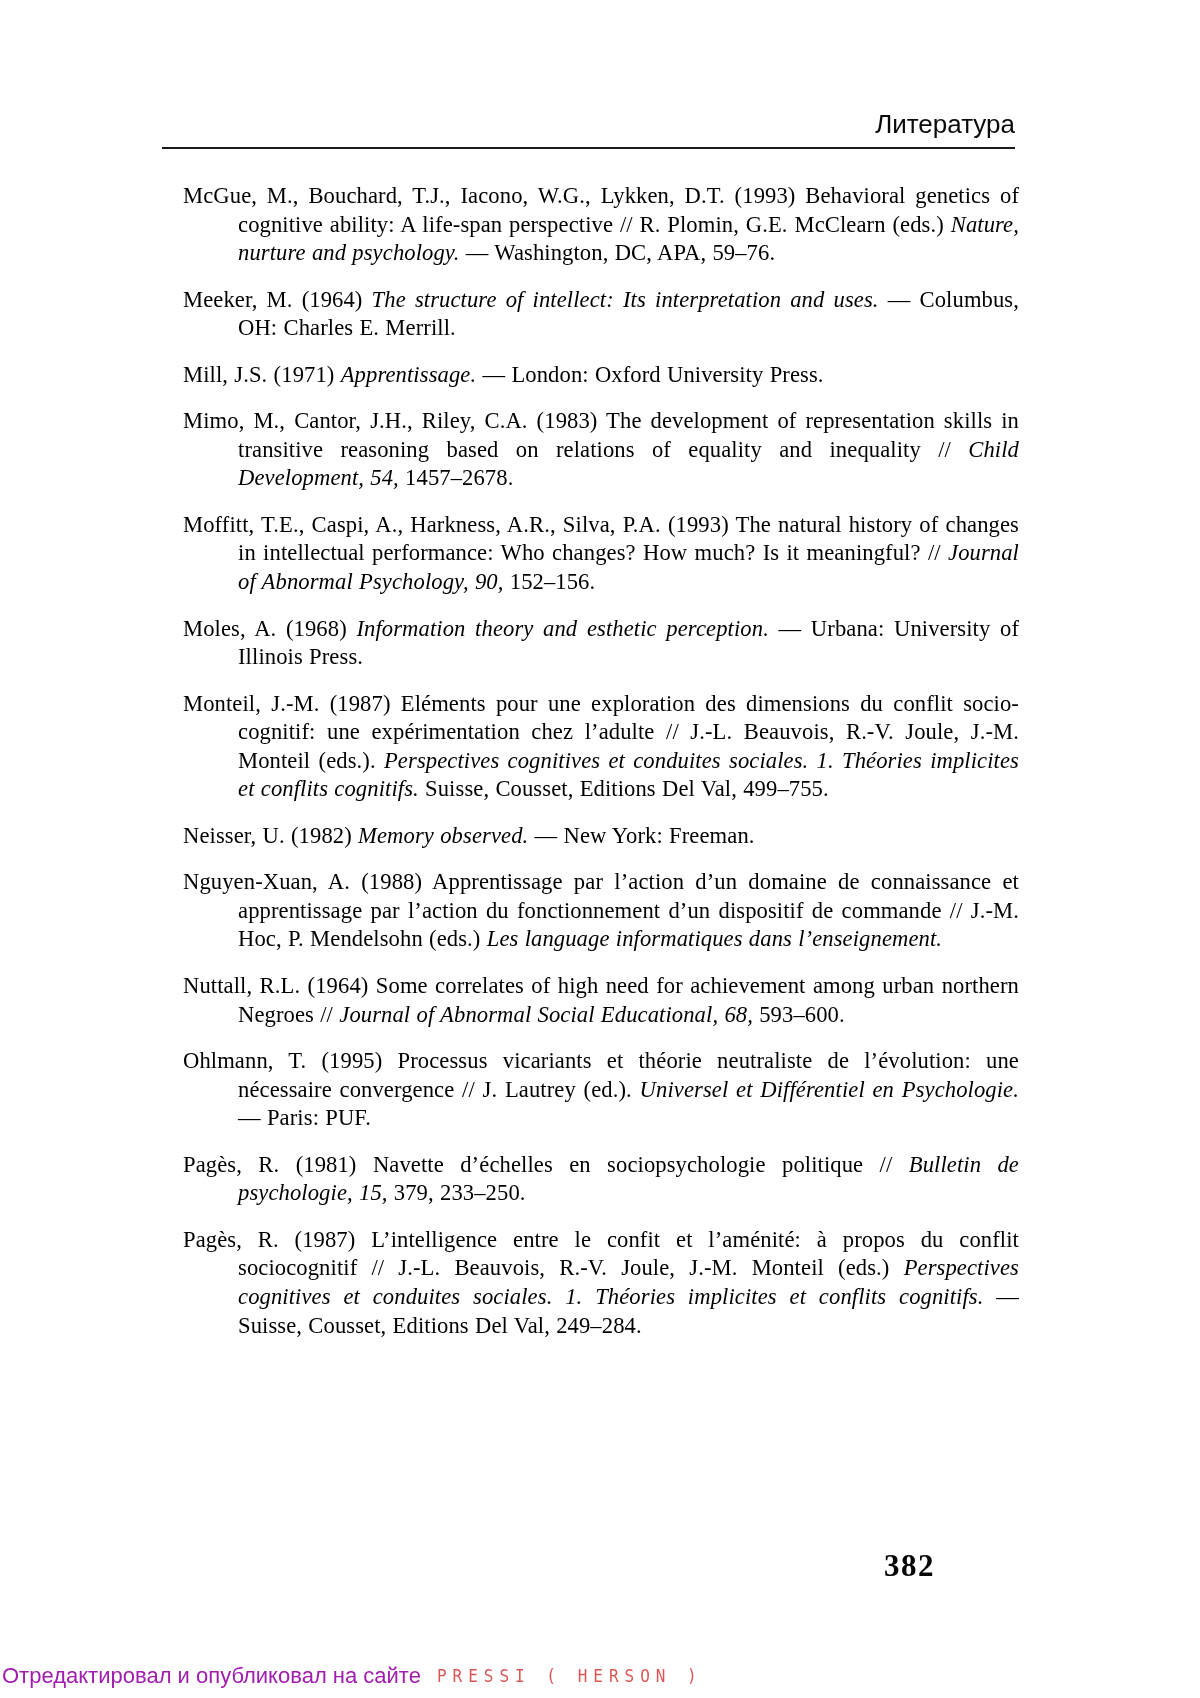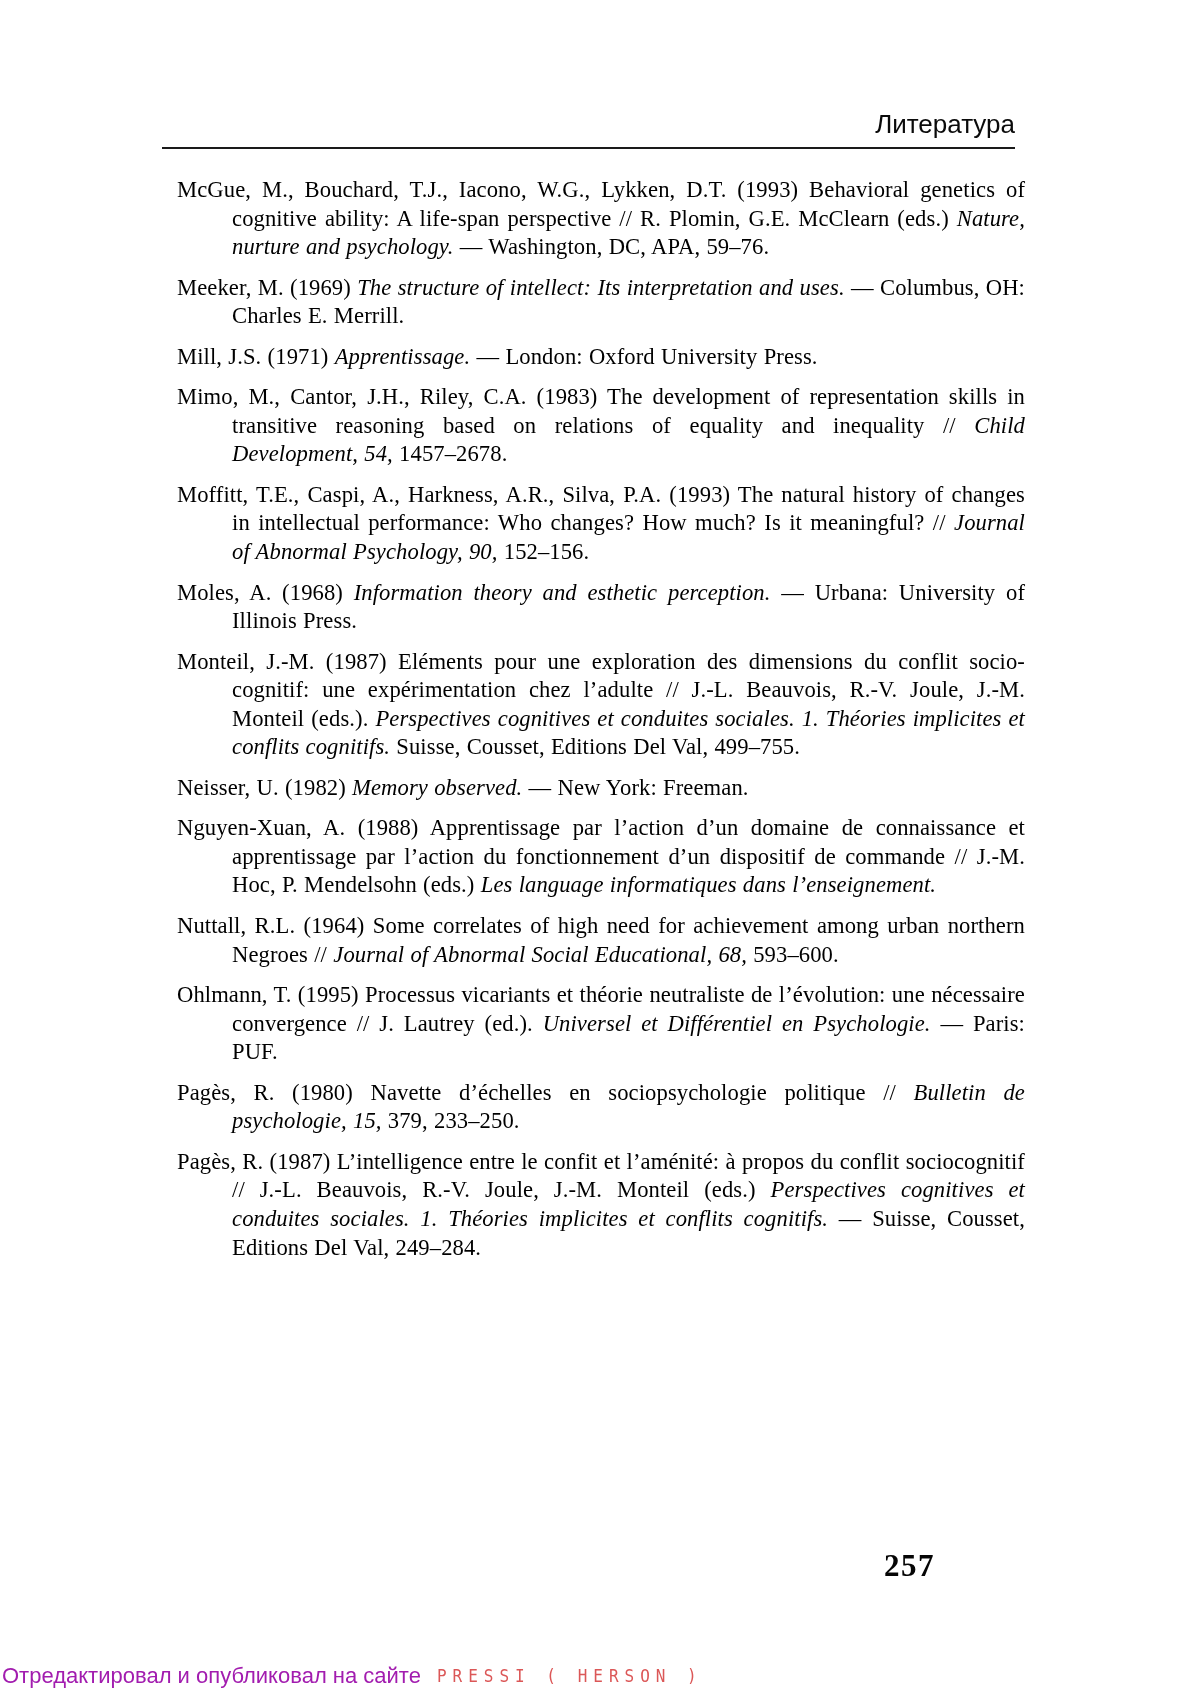--- a/index.html
+++ b/index.html
@@ -24,21 +24,21 @@
   .header-rule {
     position:absolute;
     top:147px; left:162px; width:853px; height:2px;
     background:#1a1a1a;
   }
   .reference-list {
     position:absolute;
     top:164px; left:165px; width:872px;
   }
   .ref {
-    margin:12px;
+    margin:18px;
     padding-left:55px;
     text-indent:-55px;
     text-align:justify;
     font-size:22.6px;
     line-height:28.55px;
     letter-spacing:0.1px;
     word-spacing:0.5px;
   }
   .ref .it { font-style:italic; }
   .page-number {
@@ -76,32 +76,32 @@
 <body>
 
 <div class="page-header">
   <span>Литература</span>
 </div>
 
 <div class="header-rule"></div>
 
 <div class="reference-list" id="refs">
     <p class="ref"><span>McGue, M., Bouchard, T.J., Iacono, W.G., Lykken, D.T. (1993) Behavioral genetics of cognitive ability: A life-span perspective // R. Plomin, G.E. McClearn (eds.) </span><span class="it">Nature, nurture and psychology.</span><span> — Washington, DC, APA, 59–76.</span></p>
-    <p class="ref"><span>Meeker, M. (1969) </span><span class="it">The structure of intellect: Its interpretation and uses.</span><span> — Columbus, OH: Charles E. Merrill.</span></p>
+    <p class="ref"><span>Meeker, M. (1964) </span><span class="it">The structure of intellect: Its interpretation and uses.</span><span> — Columbus, OH: Charles E. Merrill.</span></p>
     <p class="ref"><span>Mill, J.S. (1971) </span><span class="it">Apprentissage.</span><span> — London: Oxford University Press.</span></p>
     <p class="ref"><span>Mimo, M., Cantor, J.H., Riley, C.A. (1983) The development of representation skills in transitive reasoning based on relations of equality and inequality // </span><span class="it">Child Development, 54,</span><span> 1457–2678.</span></p>
     <p class="ref"><span>Moffitt, T.E., Caspi, A., Harkness, A.R., Silva, P.A. (1993) The natural history of changes in intellectual performance: Who changes? How much? Is it meaningful? // </span><span class="it">Journal of Abnormal Psychology, 90,</span><span> 152–156.</span></p>
     <p class="ref"><span>Moles, A. (1968) </span><span class="it">Information theory and esthetic perception.</span><span> — Urbana: University of Illinois Press.</span></p>
     <p class="ref"><span>Monteil, J.-M. (1987) Eléments pour une exploration des dimensions du conflit socio-cognitif: une expérimentation chez l’adulte // J.-L. Beauvois, R.-V. Joule, J.-M. Monteil (eds.). </span><span class="it">Perspectives cognitives et conduites sociales. 1. Théories implicites et conflits cognitifs.</span><span> Suisse, Cousset, Editions Del Val, 499–755.</span></p>
     <p class="ref"><span>Neisser, U. (1982) </span><span class="it">Memory observed.</span><span> — New York: Freeman.</span></p>
     <p class="ref"><span>Nguyen-Xuan, A. (1988) Apprentissage par l’action d’un domaine de connaissance et apprentissage par l’action du fonctionnement d’un dispositif de commande // J.-M. Hoc, P. Mendelsohn (eds.) </span><span class="it">Les language informatiques dans l’enseignement.</span></p>
     <p class="ref"><span>Nuttall, R.L. (1964) Some correlates of high need for achievement among urban northern Negroes // </span><span class="it">Journal of Abnormal Social Educational, 68,</span><span> 593–600.</span></p>
     <p class="ref"><span>Ohlmann, T. (1995) Processus vicariants et théorie neutraliste de l’évolution: une nécessaire convergence // J. Lautrey (ed.). </span><span class="it">Universel et Différentiel en Psychologie.</span><span> — Paris: PUF.</span></p>
-    <p class="ref"><span>Pagès, R. (1980) Navette d’échelles en sociopsychologie politique // </span><span class="it">Bulletin de psychologie, 15,</span><span> 379, 233–250.</span></p>
+    <p class="ref"><span>Pagès, R. (1981) Navette d’échelles en sociopsychologie politique // </span><span class="it">Bulletin de psychologie, 15,</span><span> 379, 233–250.</span></p>
     <p class="ref"><span>Pagès, R. (1987) L’intelligence entre le confit et l’aménité: à propos du conflit sociocognitif // J.-L. Beauvois, R.-V. Joule, J.-M. Monteil (eds.) </span><span class="it">Perspectives cognitives et conduites sociales. 1. Théories implicites et conflits cognitifs.</span><span> — Suisse, Cousset, Editions Del Val, 249–284.</span></p>
   </div>
 
-<div class="page-number">257</div>
+<div class="page-number">382</div>
 
 <div class="watermark">
   <span class="wm-text">Отредактировал и опубликовал на сайте</span>
   <span class="wm-site">PRESSI ( HERSON )</span>
 </div>
 
 </body></html>

